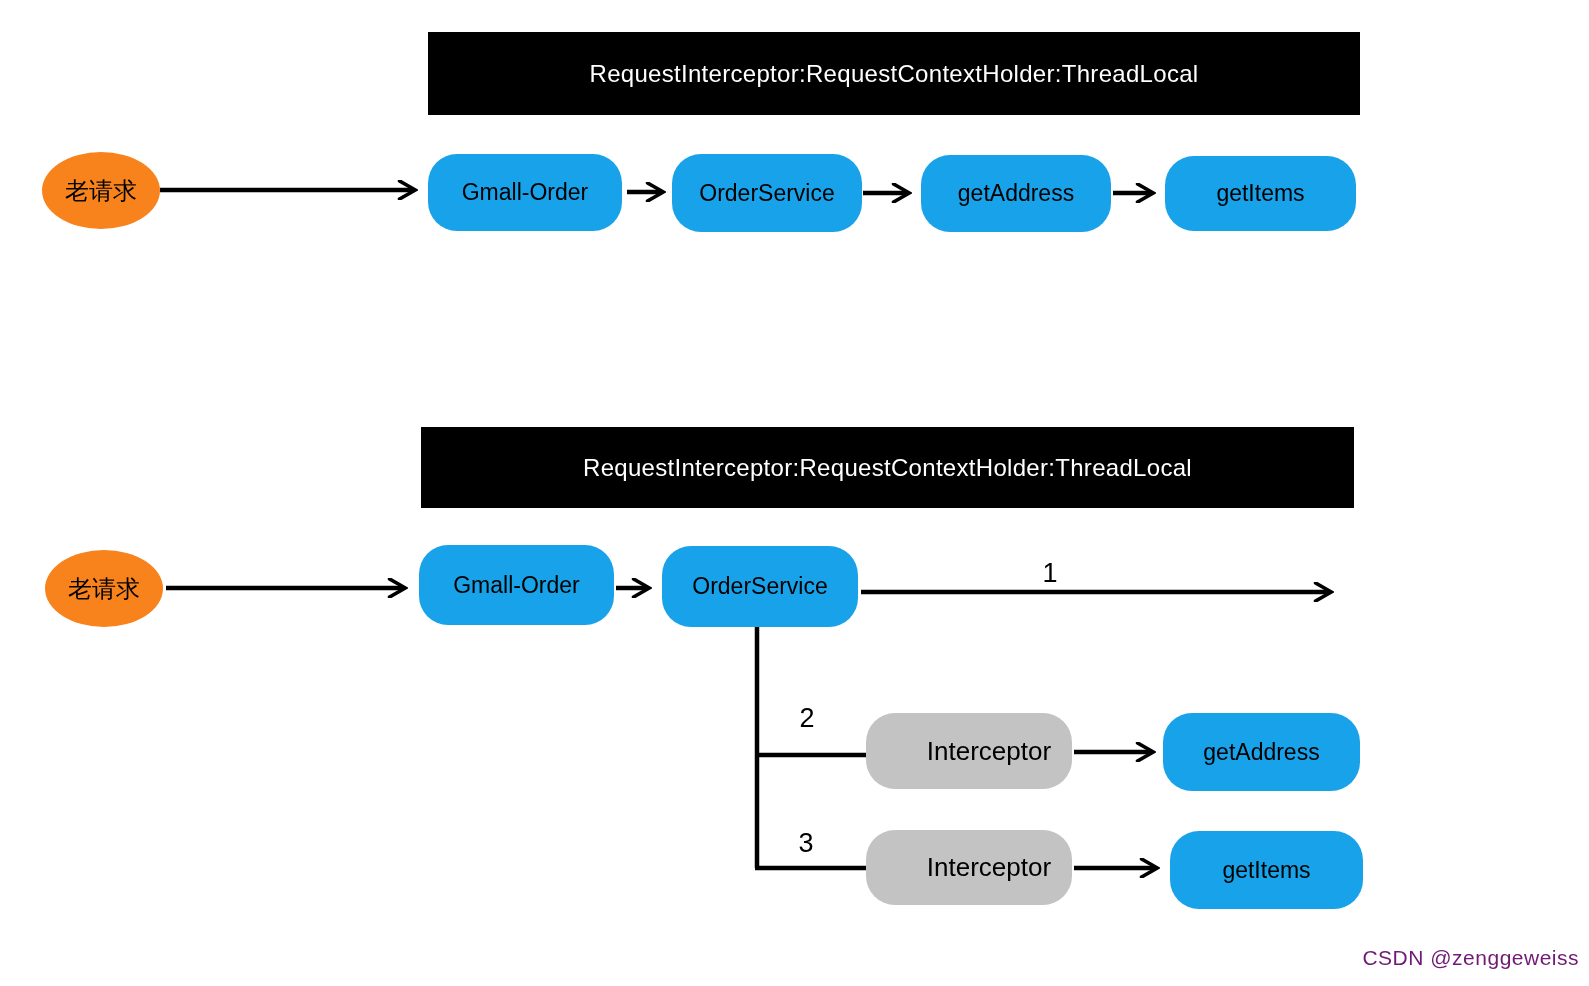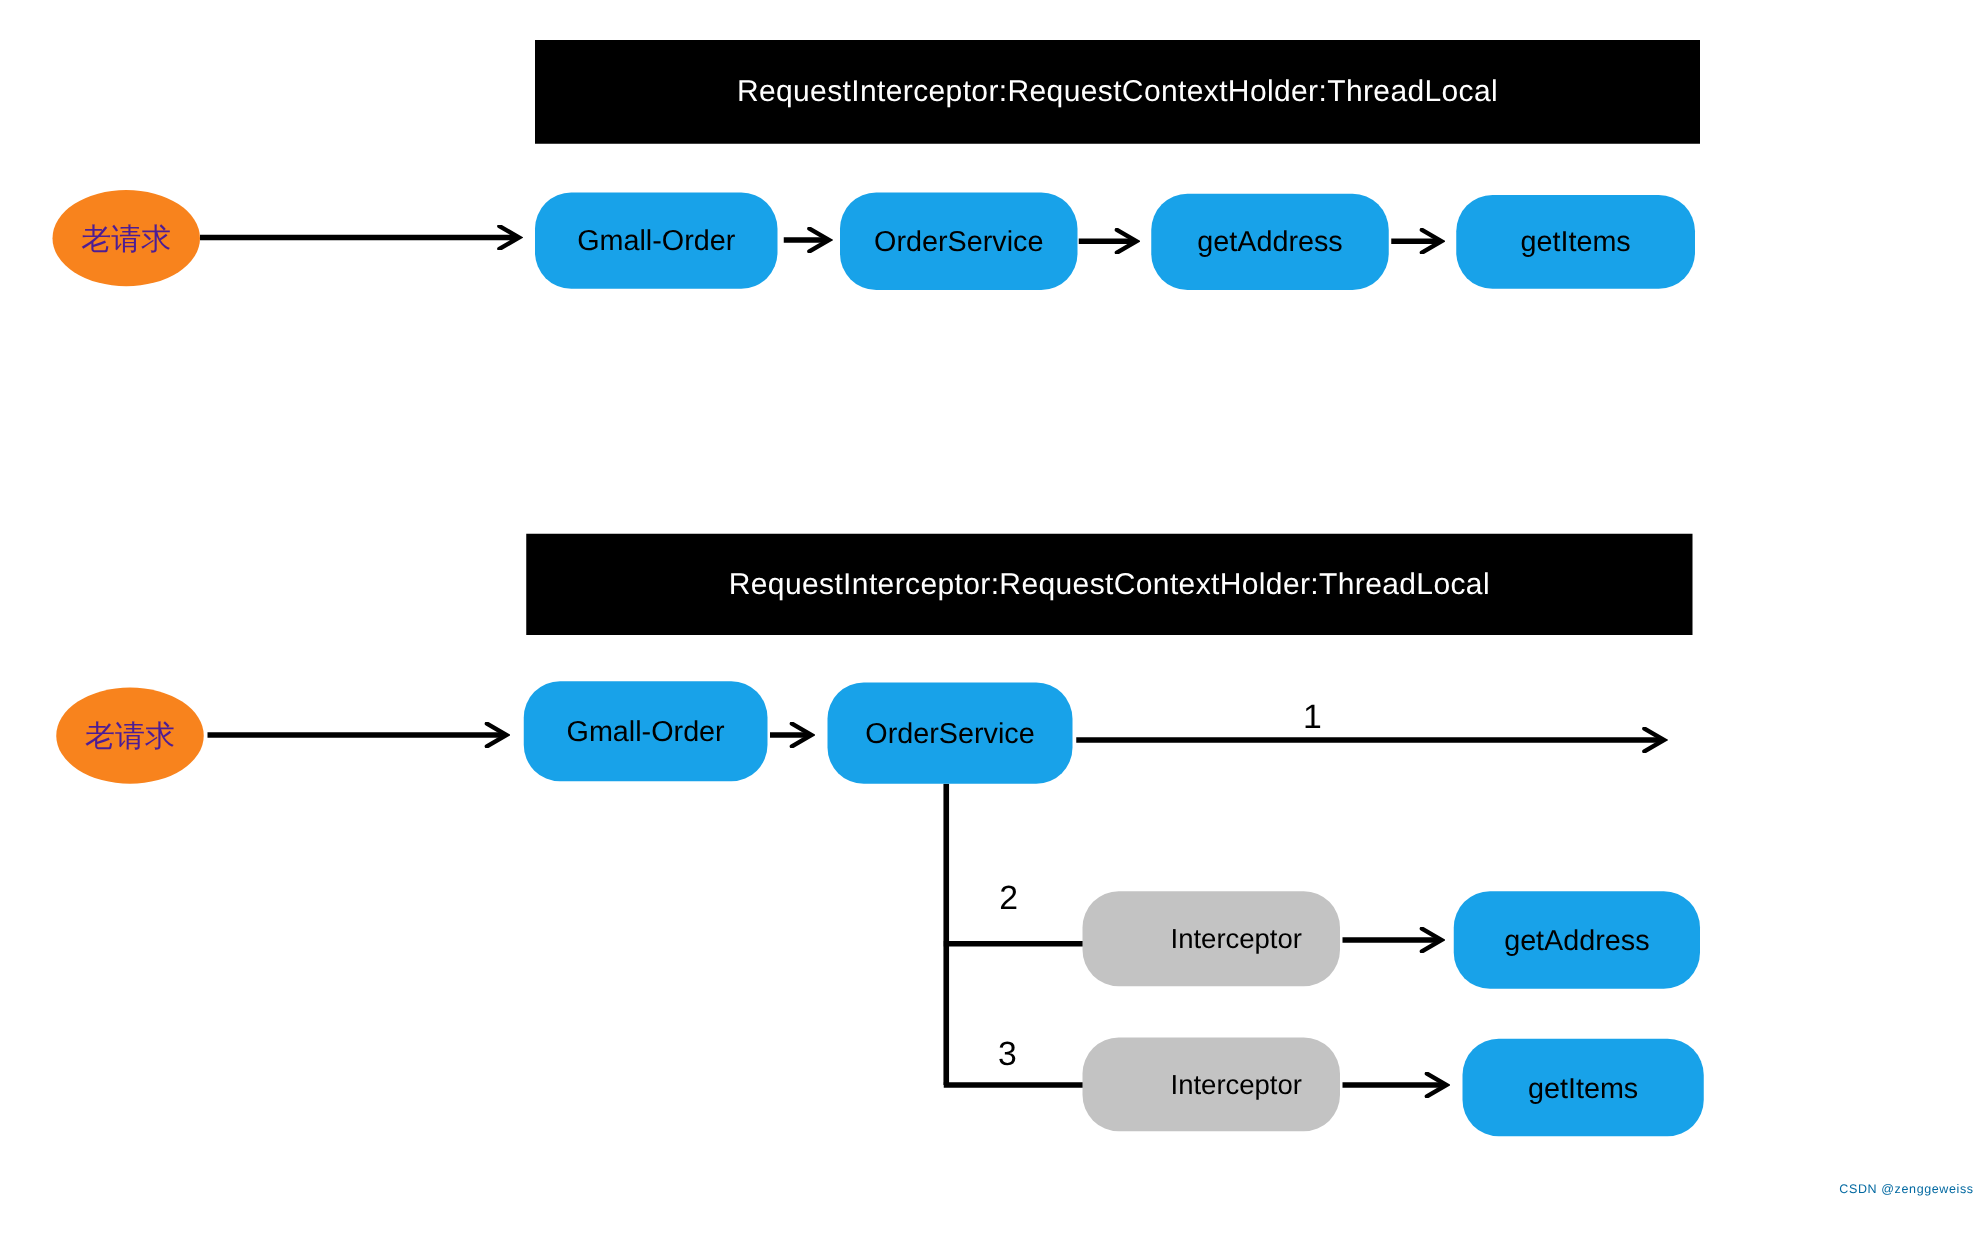--- a/index.html
+++ b/index.html
@@ -37,48 +37,48 @@
     position: absolute;
     display: flex;
     align-items: center;
     justify-content: center;
     font-size: 23px;
     color: #000000;
     border-radius: 29px;
   }
 
   .node-blue { background: #18A2E9; }
-  .node-gray { background: #C3C3C3; font-size: 22px; padding-left: 40px; }
+  .node-gray { background: #C3C3C3; font-size: 26px; padding-left: 40px; }
 
   .ellipse-orange {
     position: absolute;
     background: #F8831D;
     border-radius: 50%;
     display: flex;
     align-items: center;
     justify-content: center;
     font-size: 24px;
-    color: #4c1d95;
+    color: #000000;
     font-weight: 500;
   }
 
   .num-label {
     position: absolute;
     font-size: 27px;
     color: #000000;
     text-align: center;
     width: 30px;
   }
 
   .watermark {
     position: absolute;
     right: 10px;
     top: 946px;
-    font-size: 10px;
-    color: #0369a1;
+    font-size: 21px;
+    color: #701a75;
     letter-spacing: 0.5px;
   }
 </style>
 </head>
 <body>
 
 <div class="canvas">
 
   <svg class="arrows" width="1589" height="986" viewBox="0 0 1589 986" xmlns="http://www.w3.org/2000/svg">
     <defs>

